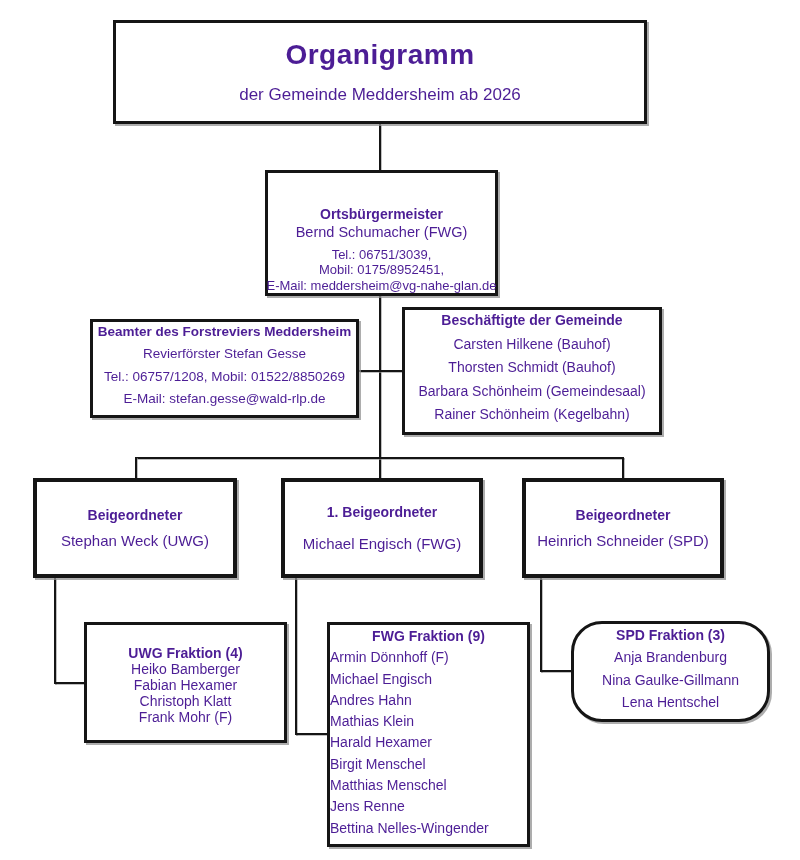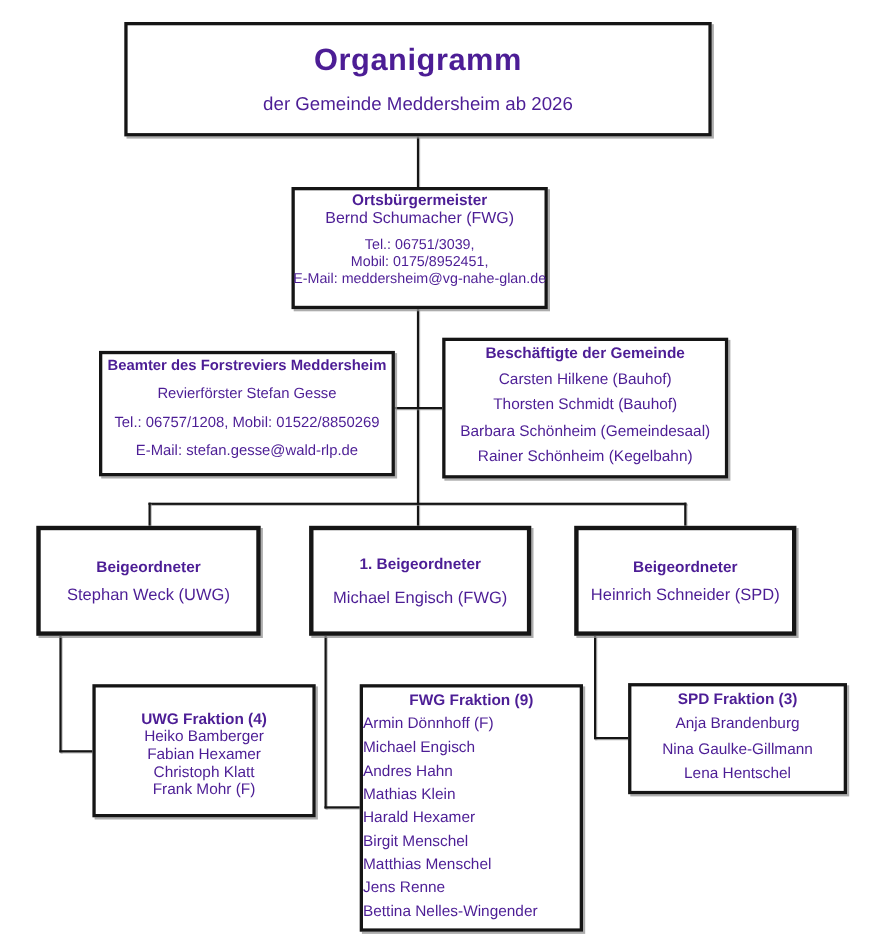--- a/index.html
+++ b/index.html
@@ -16,27 +16,27 @@
   .line { position:absolute; background:#151515; box-shadow:1px 1px 0 rgba(150,150,150,0.6); }
   .line.h { height:2px; }
   .line.v { width:2px; }
 
   
   #title-box { left:113px; top:20px; width:534px; height:104px; justify-content:center; gap:14px; }
   #title-box .heading { font-size:28px; font-weight:bold; letter-spacing:0.5px; }
   #title-box .subtitle { font-size:17px; }
 
   
-  #mayor-box { left:265px; top:170px; width:233px; height:111px; justify-content:flex-start; gap:2px; overflow:visible; }
+  #mayor-box { left:265px; top:170px; width:233px; height:126px; justify-content:flex-end; gap:2px; overflow:visible; }
   #mayor-box .role { font-size:14px; font-weight:bold; }
   #mayor-box .person { font-size:14.5px; margin-bottom:5px; }
   #mayor-box .contact div { font-size:13px; line-height:15.5px; white-space:nowrap; }
 
   
-  #forest-box { left:90px; top:319px; width:269px; height:114px; padding:2px 0; }
+  #forest-box { left:90px; top:319px; width:269px; height:99px; padding:2px 0; }
   #forest-box .role { font-size:13.5px; font-weight:bold; white-space:nowrap; }
   #forest-box .member { font-size:13.5px; white-space:nowrap; }
 
   
   #staff-box { left:402px; top:307px; width:260px; height:128px; padding:2px 15px; }
   #staff-box .role { font-size:14px; font-weight:bold; }
   #staff-box .member { font-size:14px; white-space:nowrap; }
 
   
   .deputy { border-width:4px; justify-content:center; gap:9px; }
@@ -44,21 +44,21 @@
   #deputy-box-2 { left:281px; top:478px; width:202px; height:100px;gap:15px; }
   #deputy-box-3 { left:522px; top:478px; width:202px; height:100px; }
   .deputy .role { font-size:14px; font-weight:bold; }
   .deputy .person { font-size:15px; white-space:nowrap; }
 
   
   .faction .role { font-size:14px; font-weight:bold; }
   .faction .member { font-size:14px; white-space:nowrap; }
   #faction-box-uwg { left:84px;  top:622px; width:203px; height:121px; padding:20px 0; }
   #faction-box-fwg { left:327px; top:622px; width:203px; height:225px; padding:3px 0; }
-  #faction-box-spd { left:571px; top:621px; width:199px; height:101px; padding:3px 0; }
+  #faction-box-spd { left:571px; top:621px; width:199px; height:101px; padding:3px 0;border-radius:31px; }
 </style>
 </head>
 <body>
 
 <div id="stage">
 
   <div class="line v" style="left:379px; top:124px; height:46px;"></div>
   <div class="line v" style="left:379px; top:272px; height:206px;"></div>
   <div class="line h" style="left:359px; top:370px; width:44px;"></div>
   <div class="line h" style="left:135px; top:457px; width:489px;"></div>

